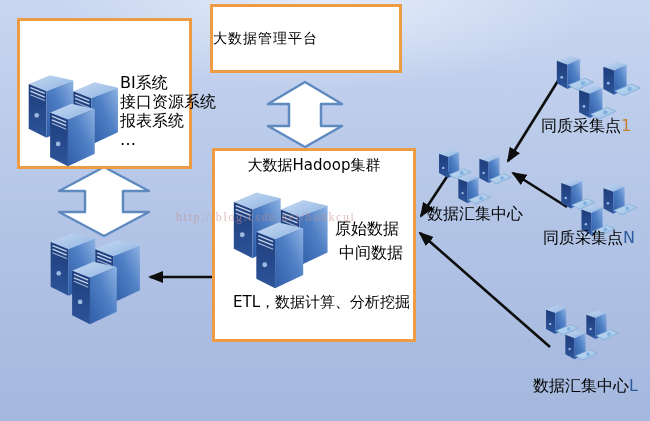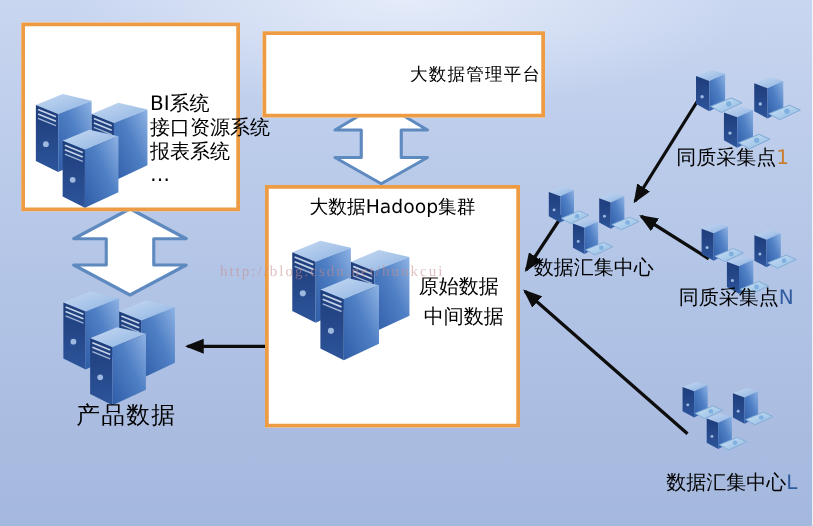--- a/index.html
+++ b/index.html
@@ -16,21 +16,21 @@
     font-family:"DejaVu Sans",sans-serif;color:#000;
     background:
       radial-gradient(ellipse 60% 30% at 50% 0%, rgba(235,241,252,.8) 0%, rgba(235,241,252,0) 70%),
       linear-gradient(180deg,#c9d6f0 0%,#bdcdeb 25%,#b2c4e6 55%,#a4b7dd 100%);
   }
   svg.layer{position:absolute;left:0;top:0;z-index:1}
   .box{position:absolute;background:#fff;border:3px solid var(--box-border);box-sizing:border-box;z-index:2}
   .ttl{position:absolute;left:0;right:0;text-align:center;white-space:nowrap}
   #box-app{left:17px;top:18px;width:175px;height:151px}
   #box-app .ttl{top:7px;font-size:17px;letter-spacing:1px}
-  #box-mgmt{left:210px;top:25px;width:226px;height:69px;display:flex;align-items:center;justify-content:flex-end}
+  #box-mgmt{left:210px;top:4px;width:192px;height:69px;display:flex;align-items:center;justify-content:flex-start}
   #box-mgmt .t{font-size:14px;letter-spacing:1px}
   #box-hadoop{left:212px;top:148px;width:204px;height:194px}
   #box-hadoop .ttl{top:5px;font-size:15px}
   .hadoop-word{text-decoration-style:wavy;text-decoration-color:#E0392B;text-decoration-thickness:1px;text-underline-offset:2px}
   .syslist{position:absolute;left:100px;top:52px;font-size:16px;line-height:19px;white-space:nowrap;z-index:3}
   .datalines{position:absolute;left:120px;top:66px;font-size:16px;line-height:24px;white-space:nowrap}
   .datalines .l2{padding-left:4px}
   .etl{position:absolute;left:18px;top:141px;width:178px;font-size:15px;line-height:20px}
   .node-label{position:absolute;white-space:nowrap;font-size:16px;z-index:3}
   #label-product{font-size:19px;letter-spacing:1px}
@@ -137,26 +137,26 @@
 
   <div class="box" id="box-hadoop">
     <div class="ttl"><span>大数据</span><span class="hadoop-word">Hadoop</span><span>集群</span></div>
     <svg class="inbox-icon" style="left:16px;top:34px" width="105" height="105" viewBox="0 0 112 112">
         <use href="#server-cluster"></use>
       </svg>
     <div class="datalines">
       <div>原始数据</div>
       <div class="l2">中间数据</div>
     </div>
+    <div class="etl">ETL，数据计算、分析挖掘</div>
   </div>
 
   <svg class="icon" style="left:43px;top:226px" width="110" height="100" viewBox="0 0 112 112">
       <use href="#server-cluster"></use>
     </svg>
-  <div class="node-label" id="label-product" style="left:61px;top:319px">产品数据</div>
 
   <svg class="icon" style="left:434px;top:146px" width="84" height="64" viewBox="0 0 100 76">
       <use href="#pc-cluster"></use>
     </svg>
   <div class="node-label" style="left:427px;top:204px">数据汇集中心</div>
 
   <svg class="icon" style="left:551px;top:52px" width="97" height="74" viewBox="0 0 100 76">
       <use href="#pc-cluster"></use>
     </svg>
   <div class="node-label" style="left:541px;top:116px"><span>同质采集点</span><span class="sfx-1">1</span></div>

